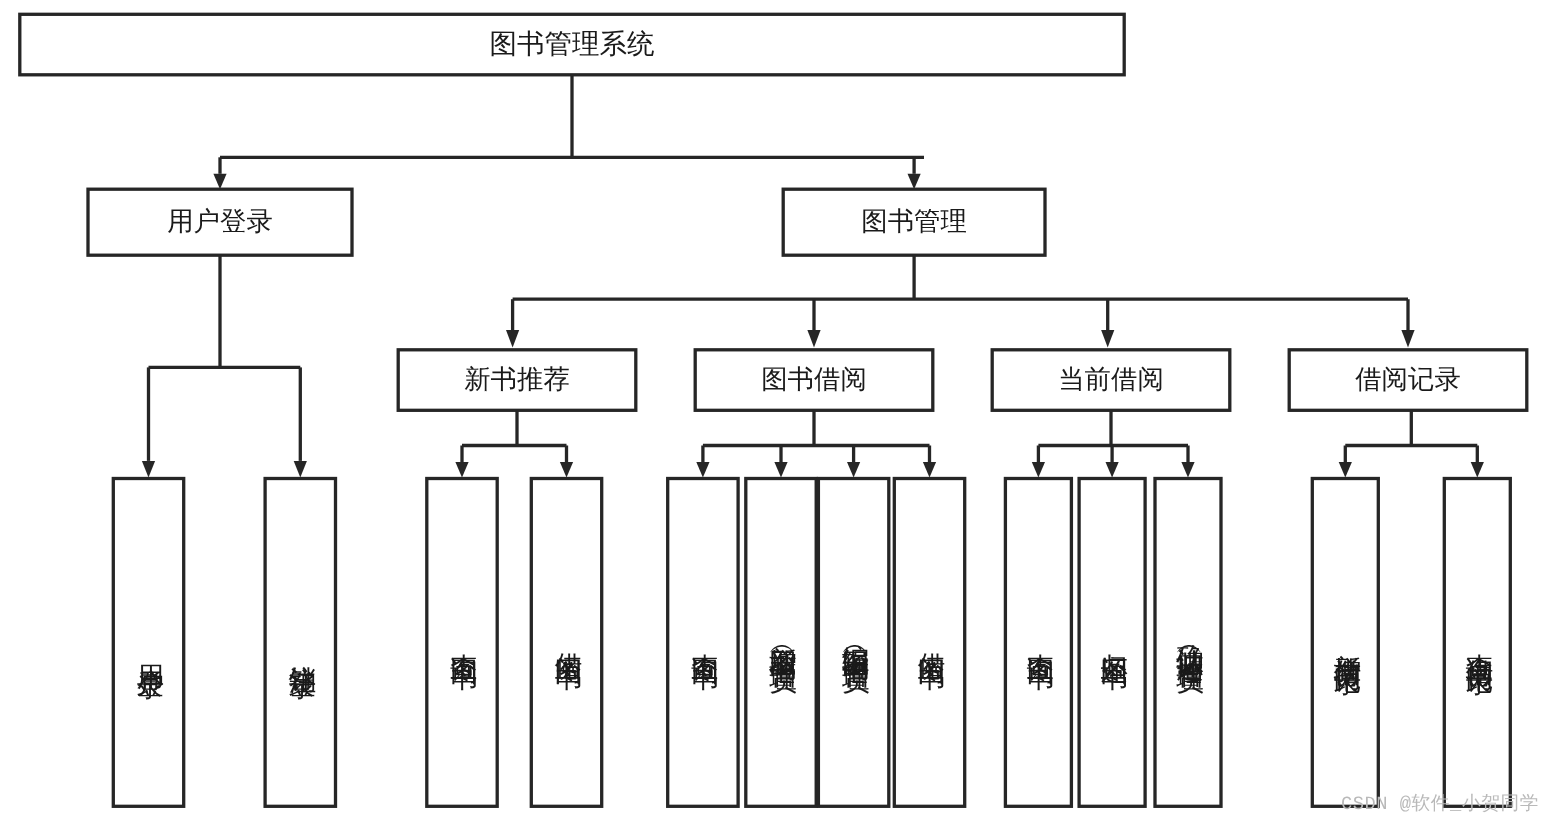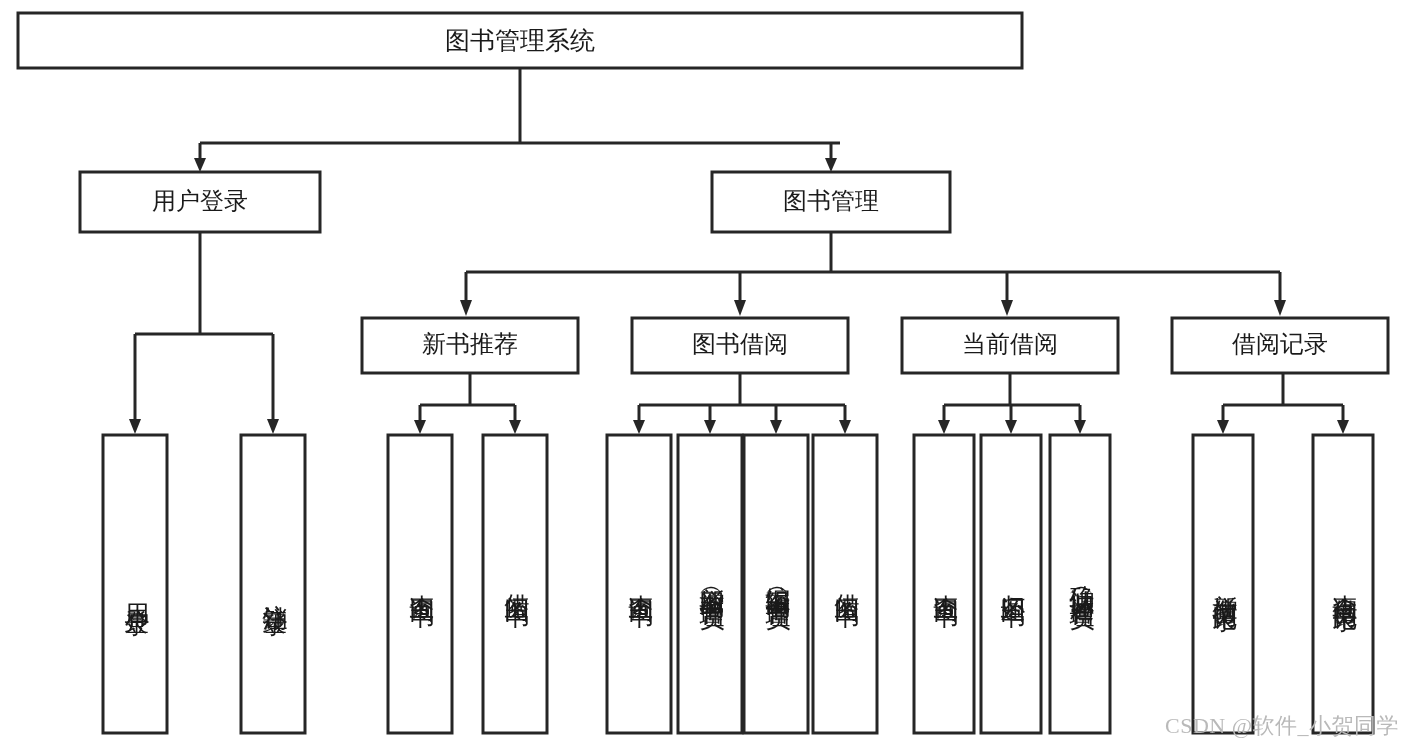--- a/index.html
+++ b/index.html
@@ -29,22 +29,22 @@
     dominant-baseline:middle;
     writing-mode:vertical-rl;
     glyph-orientation-vertical:0;
     letter-spacing:3px;
   }
   .connector{stroke:#262626;stroke-width:3;fill:none;}
   .arrow-head{fill:#262626;}
   .watermark{
     position:absolute;
     right:6px;bottom:6px;
-    font-family:Liberation Serif, serif;
-    font-size:22px;
+    font-family:Liberation Mono, monospace;
+    font-size:17px;
     color:#b9b9b9;
     white-space:nowrap;
     letter-spacing:0.5px;
   }
 </style>
 </head>
 <body>
 
 <svg id="diagram" viewBox="0 0 1405 747">
 

